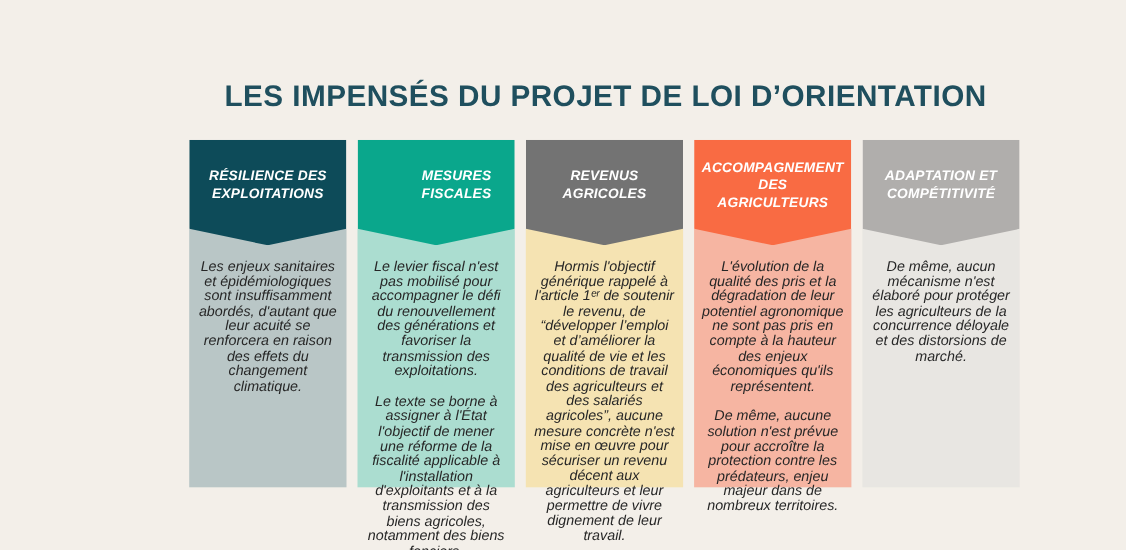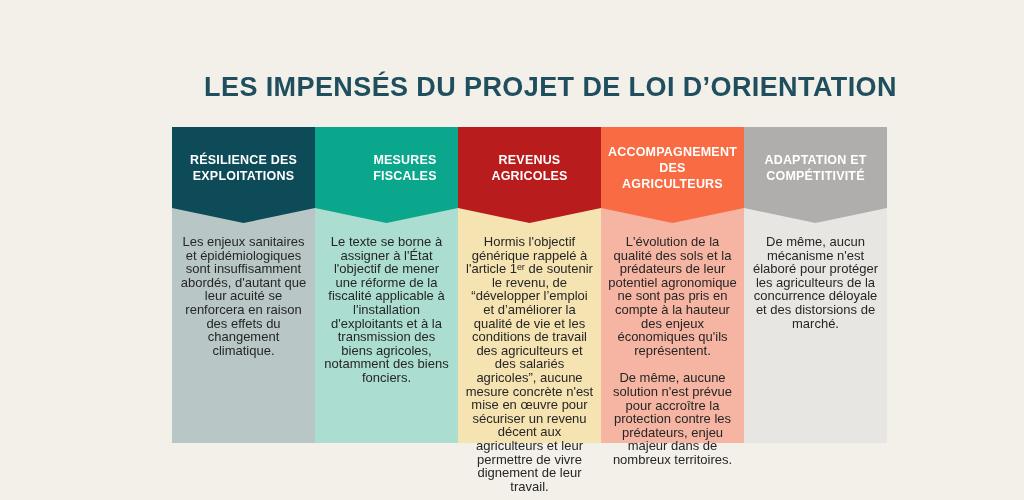--- a/index.html
+++ b/index.html
@@ -25,20 +25,22 @@
     text-align: center;
     font-size: 27px;
     font-weight: bold;
     letter-spacing: 0.4px;
     color: #1f4f5e;
   }
   .columns {
     position: absolute;
     top: 127px; left: 0;
     display: flex;
+    gap: 10px;
+    font-style: italic;
   }
   .column { width: 143px; }
   .col-header {
     height: 96px;
     box-sizing: border-box;
     padding: 0 7px 15px 7px;
     display: flex;
     align-items: center;
     justify-content: center;
     text-align: center;
@@ -61,21 +63,21 @@
     line-height: 13.6px;
     color: #262626;
   }
   .col-body p { margin: 0; }
   .col-body p + p { margin-top: 14px; }
 
   .c1 .col-header { background: #0d4b59; }
   .c1 .col-body   { background: #b9c6c6; }
   .c2 .col-header { background: #0aa78c; padding-left: 44px; }
   .c2 .col-body   { background: #abddd0; }
-  .c3 .col-header { background: #b91c1c; justify-content: center; }
+  .c3 .col-header { background: #737373; justify-content: center; }
   .c3 .col-body   { background: #f5e3b2; }
   .c4 .col-header { background: #f96b43; }
   .c4 .col-body   { background: #f6b5a2; }
   .c5 .col-header { background: #b0aeac; }
   .c5 .col-body   { background: #e8e6e2; }
 </style>
 </head>
 <body>
 
 <div class="canvas">
@@ -92,39 +94,40 @@
         <div class="col-body">
           <p>Les enjeux sanitaires et épidémiologiques sont insuffisamment abordés, d'autant que leur acuité se renforcera en raison des effets du changement climatique.</p>
         </div>
       </div>
 
       <div class="column c2">
         <div class="col-header">
           <span>MESURES FISCALES</span>
         </div>
         <div class="col-body">
+          <p>Le levier fiscal n'est pas mobilisé pour accompagner le défi du renouvellement des générations et favoriser la transmission des exploitations.</p>
           <p>Le texte se borne à assigner à l'État l'objectif de mener une réforme de la fiscalité applicable à l'installation d'exploitants et à la transmission des biens agricoles, notamment des biens fonciers.</p>
         </div>
       </div>
 
       <div class="column c3">
         <div class="col-header">
           <span>REVENUS AGRICOLES</span>
         </div>
         <div class="col-body">
           <p>Hormis l'objectif générique rappelé à l'article 1ᵉʳ de soutenir le revenu, de “développer l’emploi et d’améliorer la qualité de vie et les conditions de travail des agriculteurs et des salariés agricoles”, aucune mesure concrète n'est mise en œuvre pour sécuriser un revenu décent aux agriculteurs et leur permettre de vivre dignement de leur travail.</p>
         </div>
       </div>
 
       <div class="column c4">
         <div class="col-header">
           <span>ACCOMPAGNEMENT DES AGRICULTEURS</span>
         </div>
         <div class="col-body">
-          <p>L'évolution de la qualité des sols et la prédateurs de leur potentiel agronomique ne sont pas pris en compte à la hauteur des enjeux économiques qu'ils représentent.</p>
+          <p>L'évolution de la qualité des pris et la dégradation de leur potentiel agronomique ne sont pas pris en compte à la hauteur des enjeux économiques qu'ils représentent.</p>
           <p>De même, aucune solution n'est prévue pour accroître la protection contre les prédateurs, enjeu majeur dans de nombreux territoires.</p>
         </div>
       </div>
 
       <div class="column c5">
         <div class="col-header">
           <span>ADAPTATION ET COMPÉTITIVITÉ</span>
         </div>
         <div class="col-body">
           <p>De même, aucun mécanisme n'est élaboré pour protéger les agriculteurs de la concurrence déloyale et des distorsions de marché.</p>

